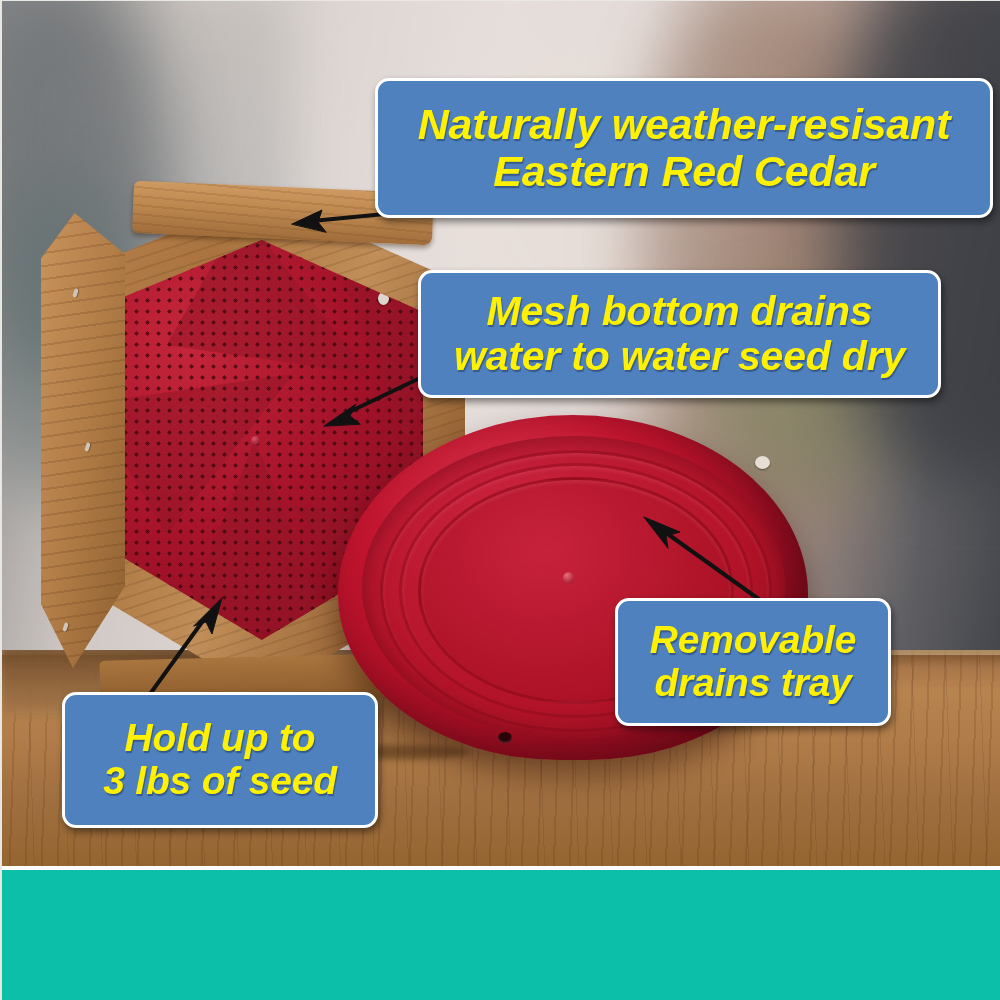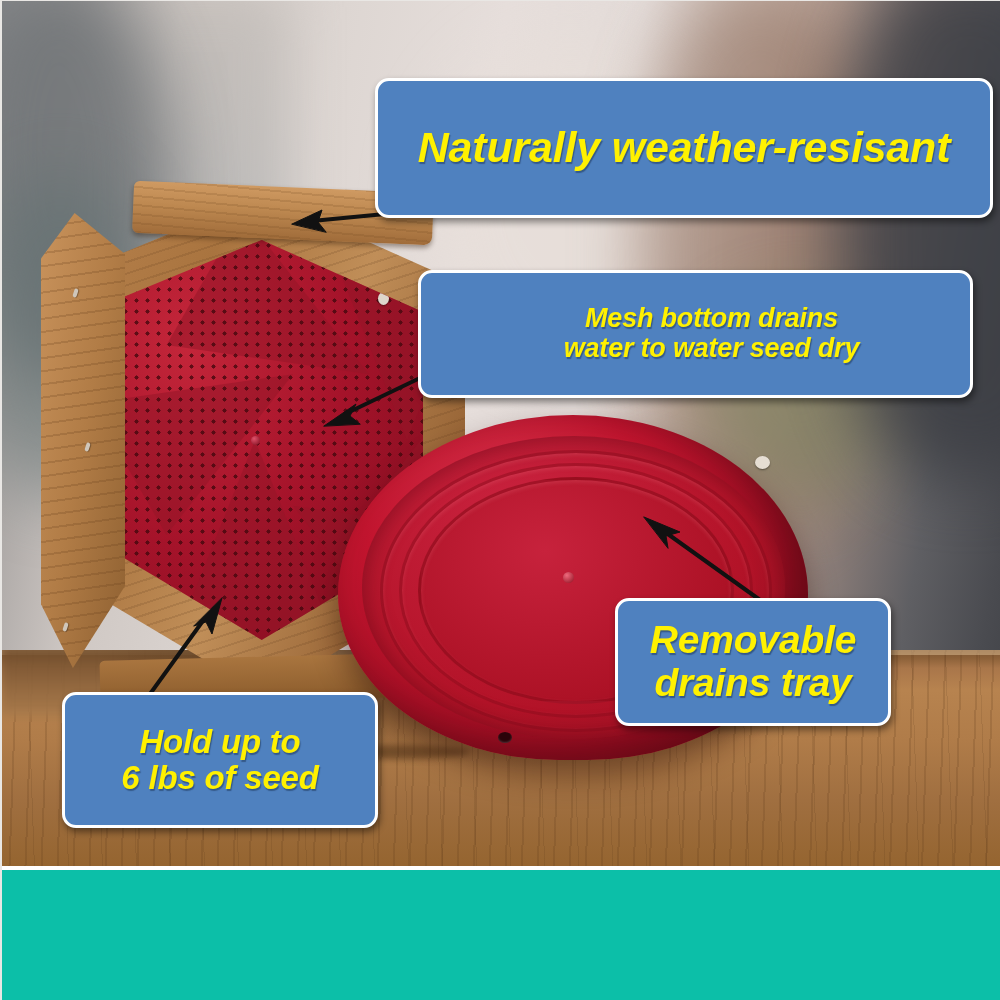--- a/index.html
+++ b/index.html
@@ -294,30 +294,29 @@
     text-shadow: 1px 2px 1px rgba(20,40,70,.45);
   }
   .callout .ln { display: block; white-space: nowrap; }
 
   #callout-cedar {
     left: 375px; top: 78px; width: 612px; height: 134px;
     font-size: 43px;
   }
   #callout-mesh {
     left: 418px; top: 270px; width: 517px; height: 122px;
-    font-size: 27px;
-    padding-left: 32px;
+    font-size: 41px;
   }
   #callout-tray {
     left: 615px; top: 598px; width: 270px; height: 122px;
     font-size: 39px;
   }
   #callout-seed {
     left: 62px; top: 692px; width: 310px; height: 130px;
-    font-size: 33px;
+    font-size: 39px;
   }
 
   
   #footer {
     position: absolute;
     left: 0; top: 870px; width: 1000px; height: 130px;
     background: #0cbfa8;
     display: flex;
     align-items: center;
   }
@@ -406,35 +405,36 @@
         <line x1="760" y1="600" x2="665" y2="532"></line>
         <polygon points="644,517 680,532 666,536 668,548" stroke-width="1"></polygon>
 
         <line x1="150" y1="694" x2="205" y2="618"></line>
         <polygon points="222,598 212,634 206,622 194,626" stroke-width="1"></polygon>
       </g>
     </svg>
 
     <div class="callout" id="callout-cedar">
       <span class="ln">Naturally weather-resisant</span>
+      <span class="ln">Eastern Red Cedar</span>
     </div>
 
     <div class="callout" id="callout-mesh">
       <span class="ln">Mesh bottom drains</span>
       <span class="ln">water to water seed dry</span>
     </div>
 
     <div class="callout" id="callout-tray">
       <span class="ln">Removable</span>
       <span class="ln">drains tray</span>
     </div>
 
     <div class="callout" id="callout-seed">
       <span class="ln">Hold up to</span>
-      <span class="ln">6 lbs of seed</span>
+      <span class="ln">3 lbs of seed</span>
     </div>
   </div>
 
   <div class="footer-divider"></div>
 
   <div id="footer">
     
 
     
   </div>

